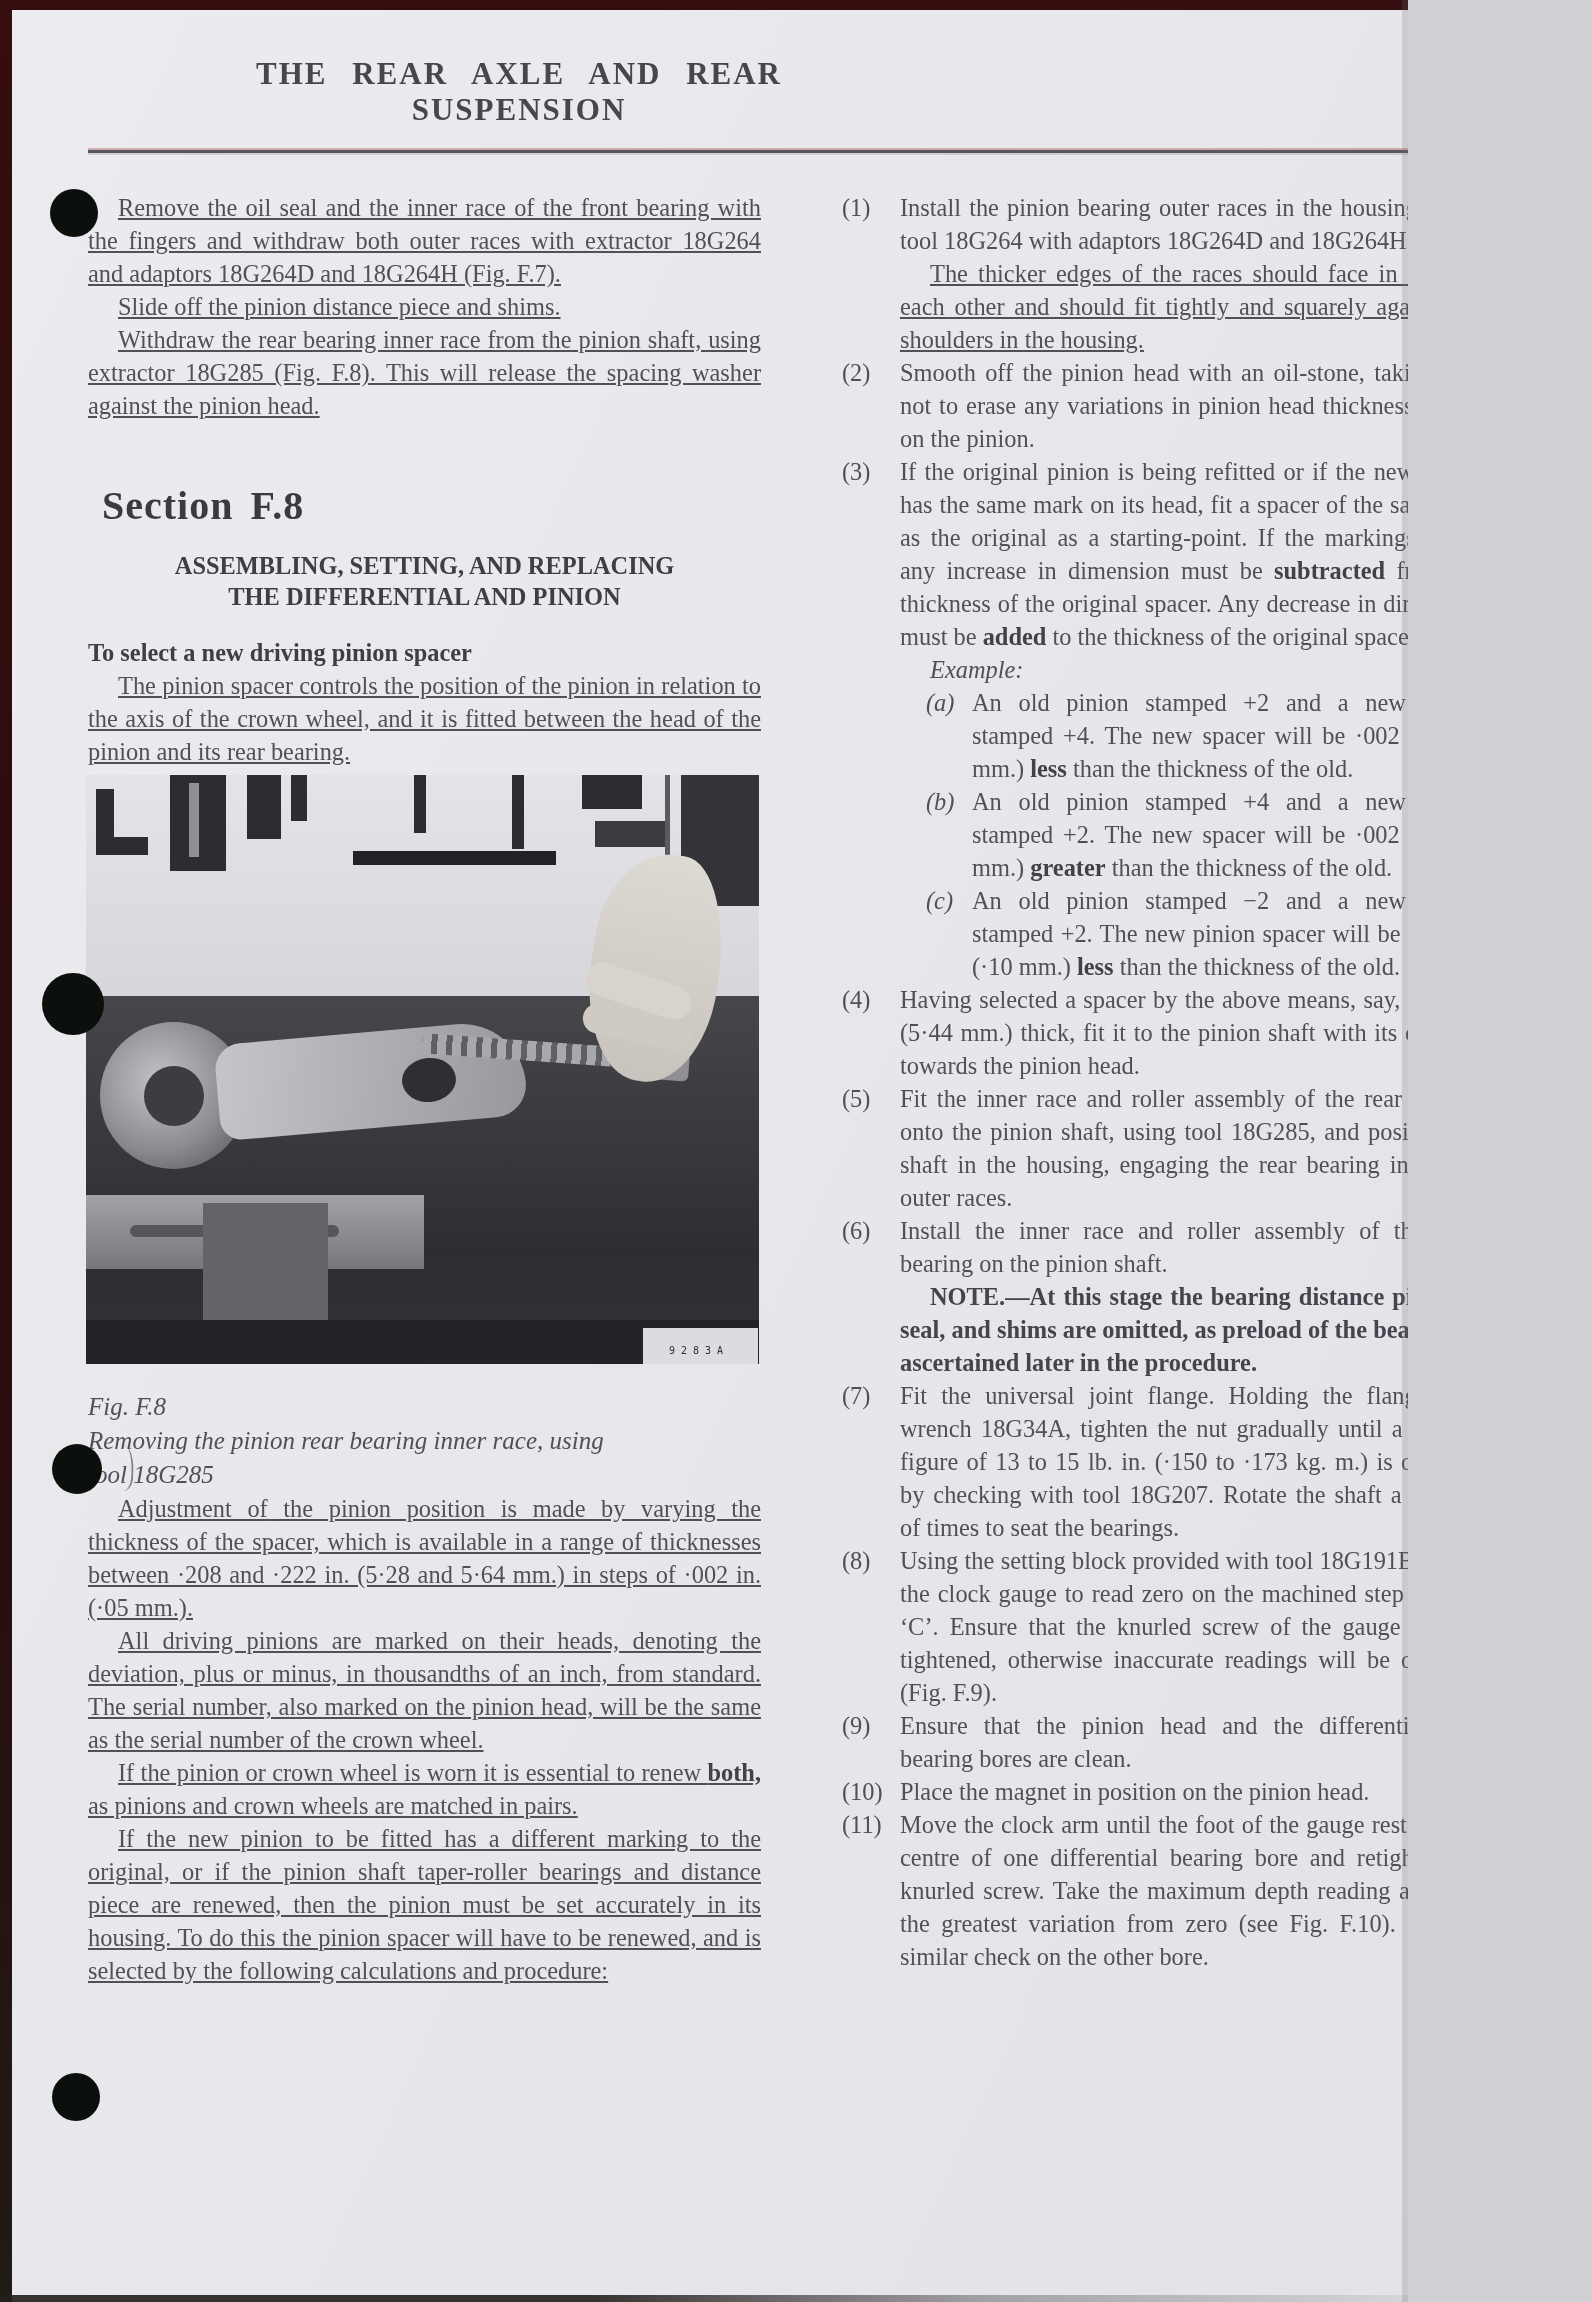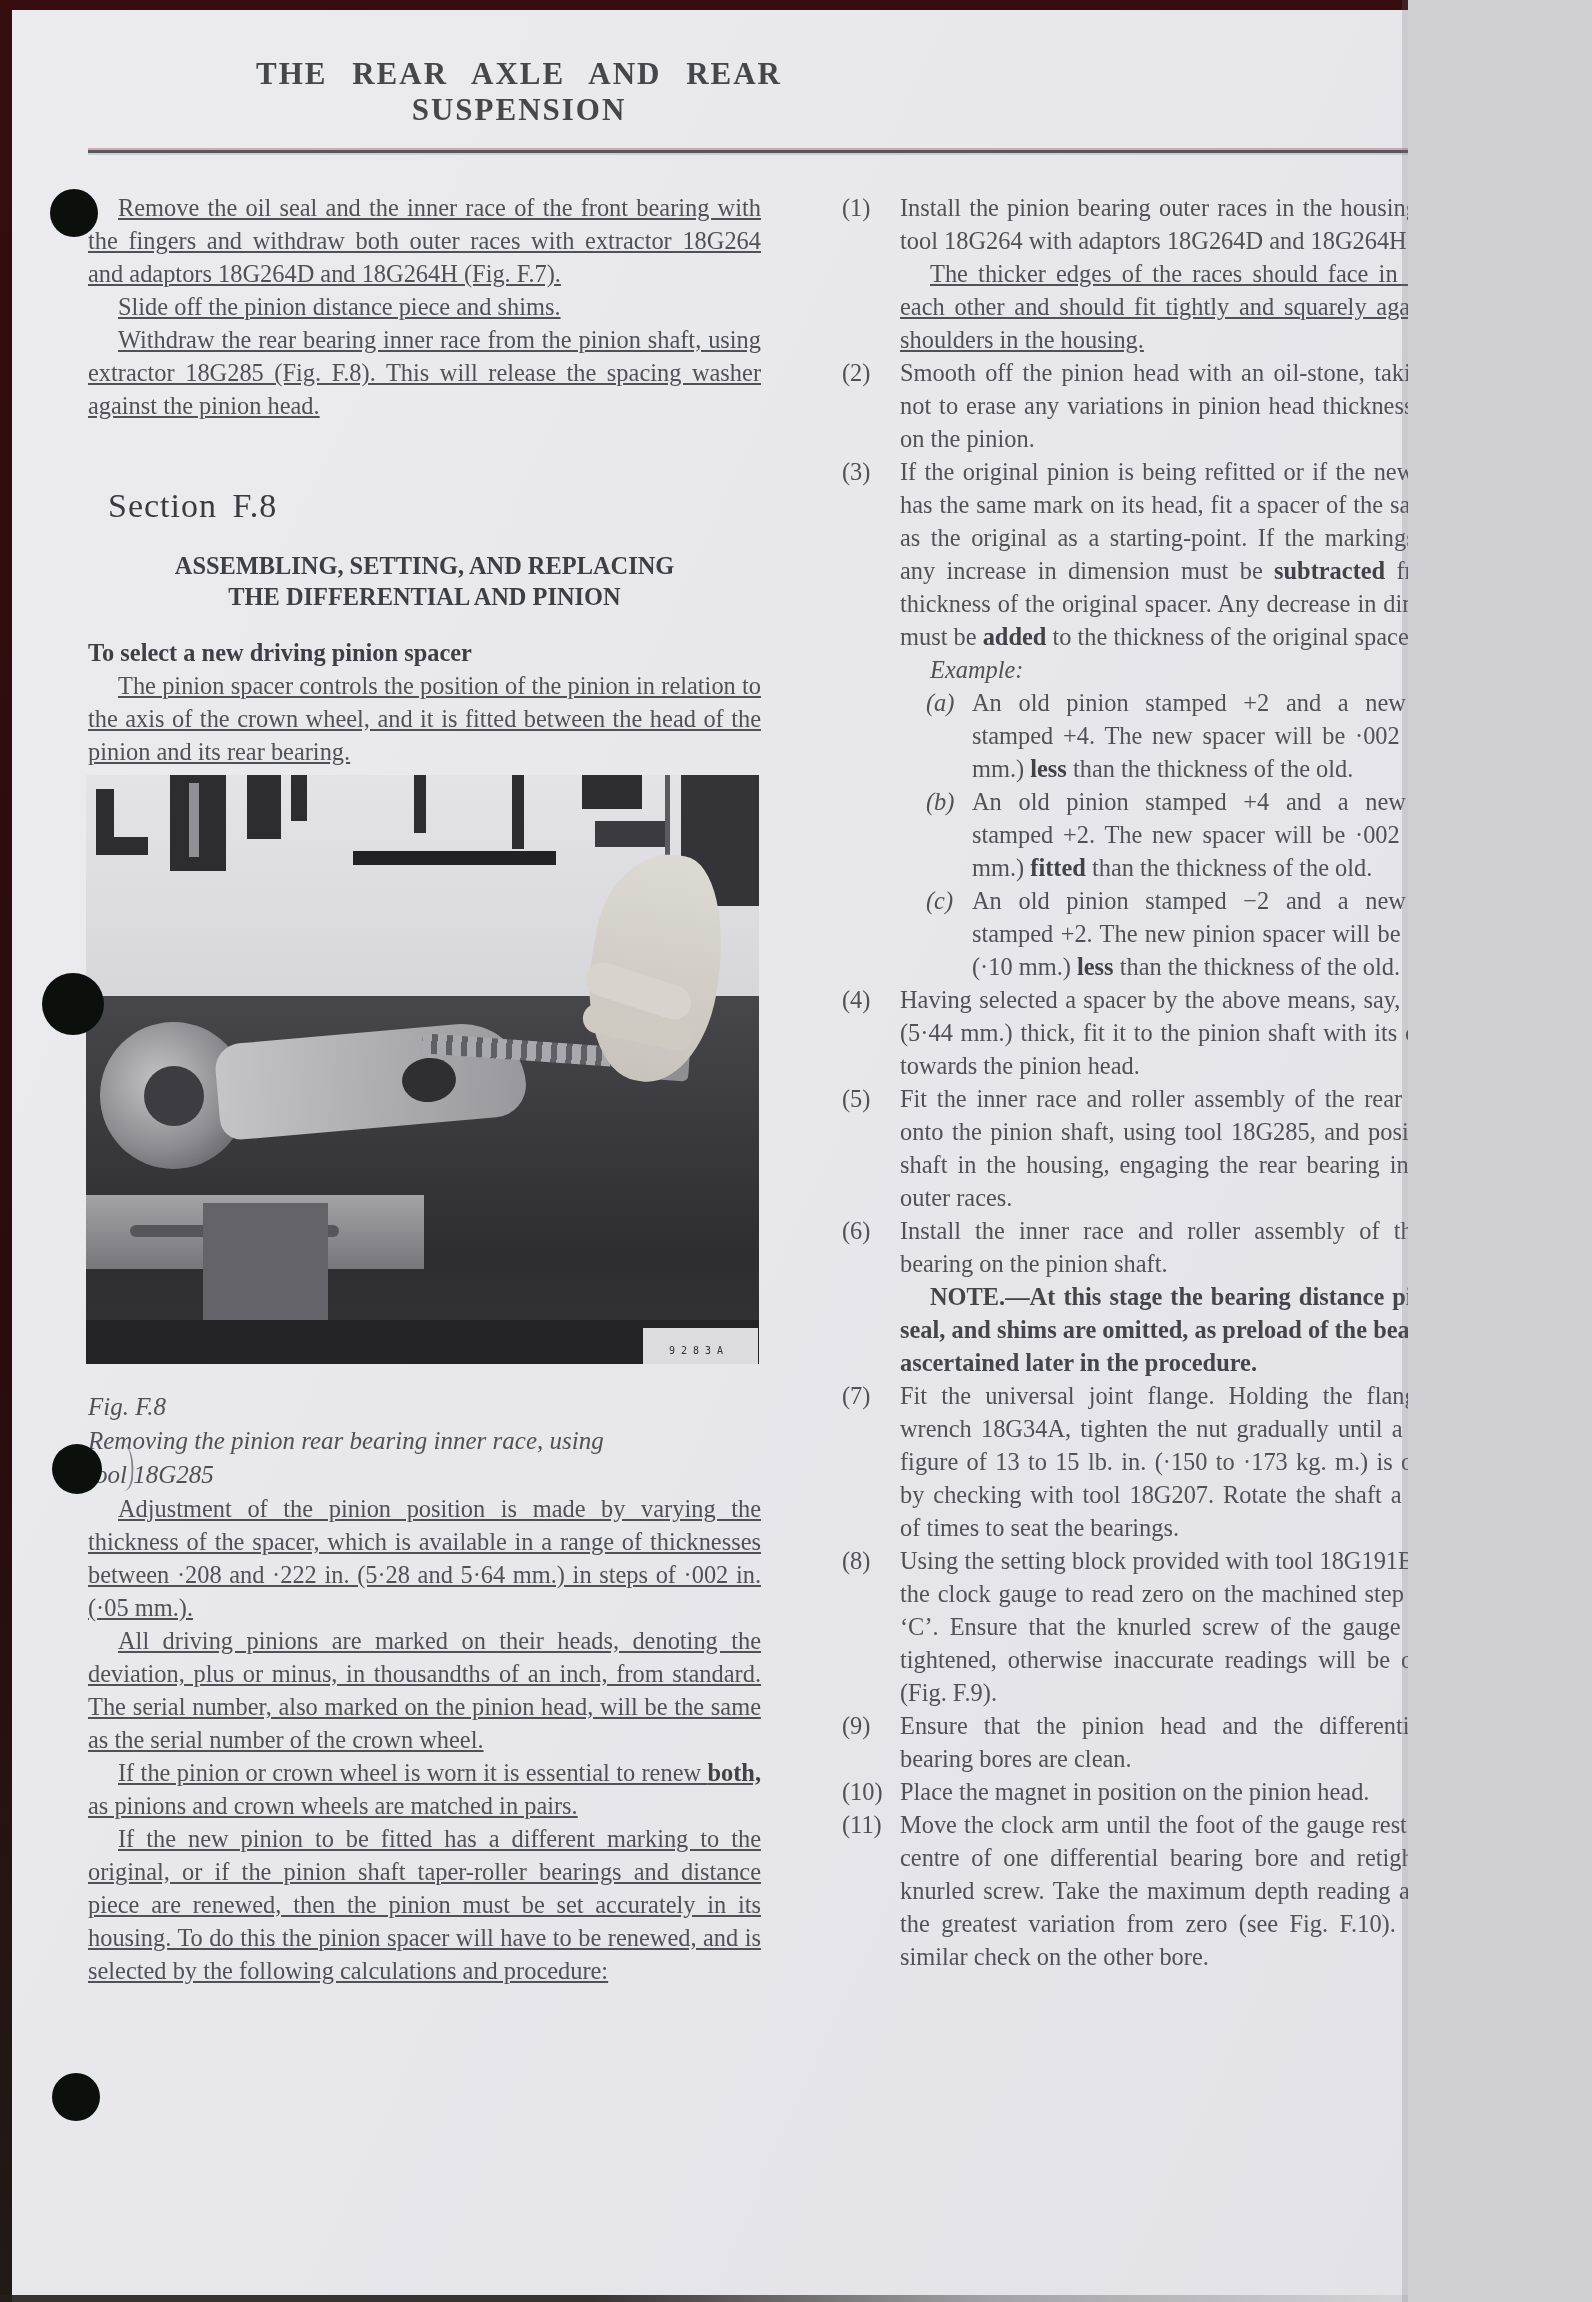--- a/index.html
+++ b/index.html
@@ -25,21 +25,21 @@
   .big-f{position:absolute;left:1445px;top:46px;font-size:98px;line-height:98px;font-weight:bold;
         color:#46464e;transform:scaleX(.64);transform-origin:left top;}
   .rule{position:absolute;left:88px;top:150px;width:1395px;height:3px;background:#56565c;
         box-shadow:0 -2px 0 rgba(150,60,55,.35),0 2px 0 rgba(95,125,115,.22);}
   .col{position:absolute;font-size:24.4px;line-height:33px;}
   .left-col{left:88px;top:191px;width:673px;}
   .right-col{left:842px;top:191px;width:643px;}
   .left-col p{margin:0;text-align:justify;}
   .indent{text-indent:30px;text-decoration:underline;}
   b{font-weight:bold;color:#404149;}
-  .section-heading{margin:64px 0 0 20px;font-size:34px;line-height:40px;font-weight:normal;
+  .section-heading{margin:64px 0 0 14px;font-size:40px;line-height:40px;font-weight:bold;
         color:#393a42;letter-spacing:1px;word-spacing:6px;}
   .sub-heading{margin-top:24px;text-align:center;font-weight:bold;font-size:24.4px;
         line-height:31px;color:#3d3e46;}
   .lead{margin-top:24px;font-weight:bold;color:#3d3e46;}
   .p4{margin-top:7px;}
   .caption{margin-top:26px;font-style:italic;font-size:25px;line-height:34px;}
   .p5{margin-top:31px;}
   
   .item{display:flex;}
   .inum{flex:0 0 58px;}
@@ -197,21 +197,21 @@
       <div class="inum">(3)</div>
       <div class="ibody">
         <div><span>If the original pinion is being refitted or if the new pinion has the same mark on its head, fit a spacer of the same size as the original as a starting-point. If the markings differ, any increase in dimension must be </span><b>subtracted</b><span> from the thickness of the original spacer. Any decrease in dimension must be </span><b>added</b><span> to the thickness of the original spacer.</span></div>
         <div class="example-label">Example:</div>
         <div class="ex">
           <div class="exnum">(a)</div>
           <div class="exbody"><span>An old pinion stamped +2 and a new pinion stamped +4. The new spacer will be ·002 in. (·05 mm.) </span><b>less</b><span> than the thickness of the old.</span></div>
         </div>
         <div class="ex">
           <div class="exnum">(b)</div>
-          <div class="exbody"><span>An old pinion stamped +4 and a new pinion stamped +2. The new spacer will be ·002 in. (·05 mm.) </span><b>fitted</b><span> than the thickness of the old.</span></div>
+          <div class="exbody"><span>An old pinion stamped +4 and a new pinion stamped +2. The new spacer will be ·002 in. (·05 mm.) </span><b>greater</b><span> than the thickness of the old.</span></div>
         </div>
         <div class="ex">
           <div class="exnum">(c)</div>
           <div class="exbody"><span>An old pinion stamped −2 and a new pinion stamped +2. The new pinion spacer will be ·004 in. (·10 mm.) </span><b>less</b><span> than the thickness of the old.</span></div>
         </div>
       </div>
     </div>
 
     <div class="item">
       <div class="inum">(4)</div>

